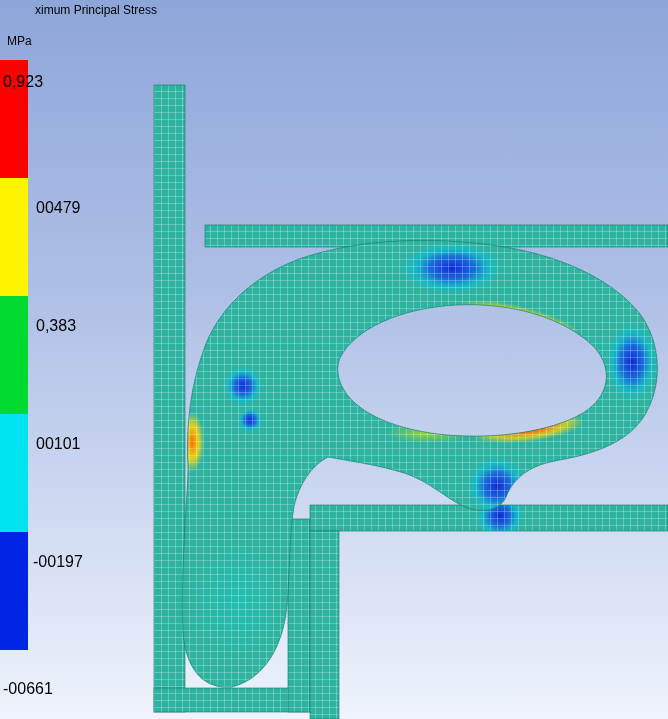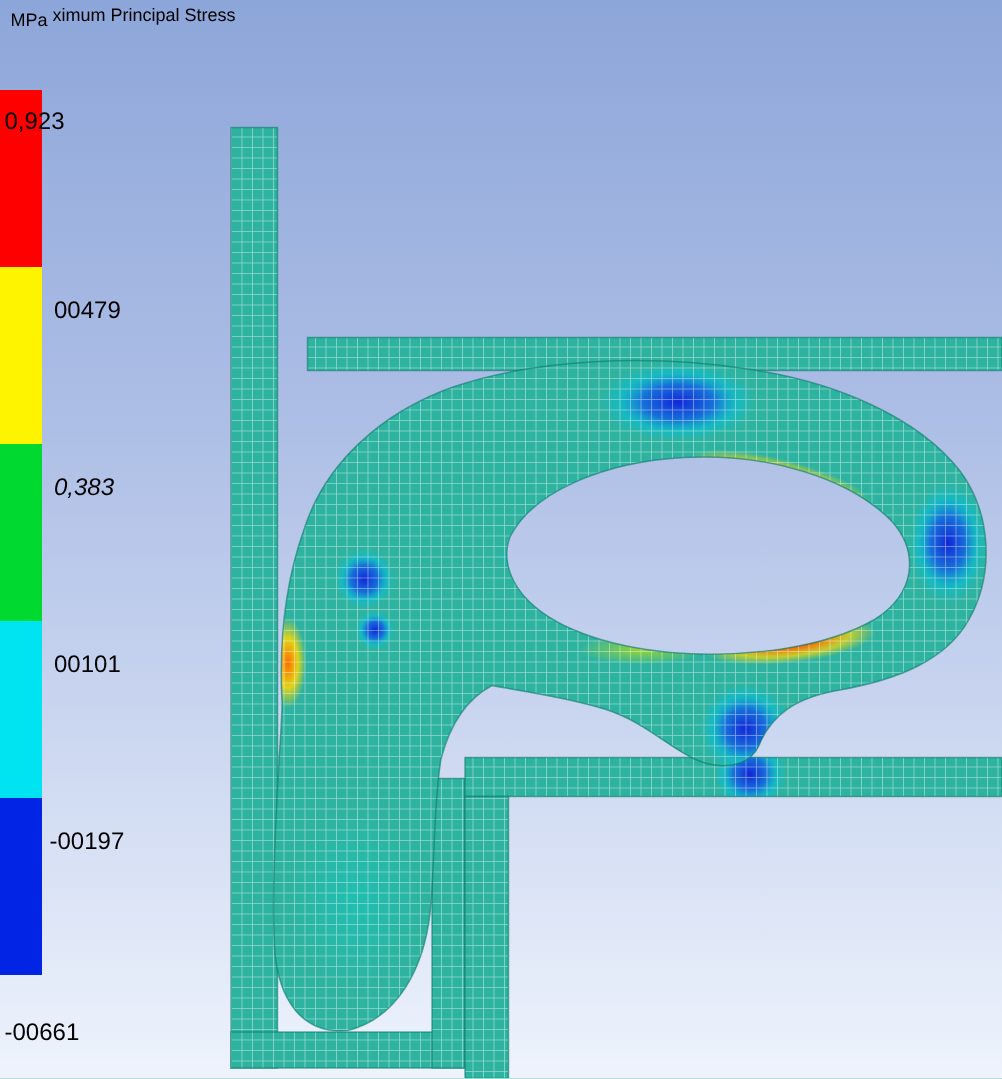--- a/index.html
+++ b/index.html
@@ -3,27 +3,27 @@
 <meta charset="utf-8">
 <style>
   html,body{margin:0;padding:0;}
   .stage{
     position:relative;width:668px;height:719px;overflow:hidden;
     background:linear-gradient(180deg,#8da6d9 0%,#aebfe6 40%,#d3ddf3 75%,#eef3fc 100%);
     font-family:"Liberation Sans",sans-serif;
   }
   .txt{position:absolute;color:#000;font-size:12px;white-space:nowrap;line-height:13px;}
   .title{left:35px;top:4px;}
-  .unit{left:7px;top:7px;}
+  .unit{left:7px;top:35px;}
   .legend-bar{position:absolute;left:0;top:60px;width:28px;height:590px;display:flex;flex-direction:column;}
   .legend-bar .band{flex:1 1 0;}
   .lbl{position:absolute;color:#000;font-size:16px;white-space:nowrap;margin-top:28px;}
   .l0{left:3px;top:45px;}
   .l1{left:36px;top:171px;}
-  .l2{left:36px;top:289px;font-style:italic;}
+  .l2{left:36px;top:289px;}
   .l3{left:36px;top:407px;}
   .l4{left:33px;top:525px;}
   .l5{left:3px;top:652px;}
   svg.viewport{position:absolute;left:0;top:0;display:block;}
 </style>
 </head>
 <body>
 
 <div class="stage">
 

